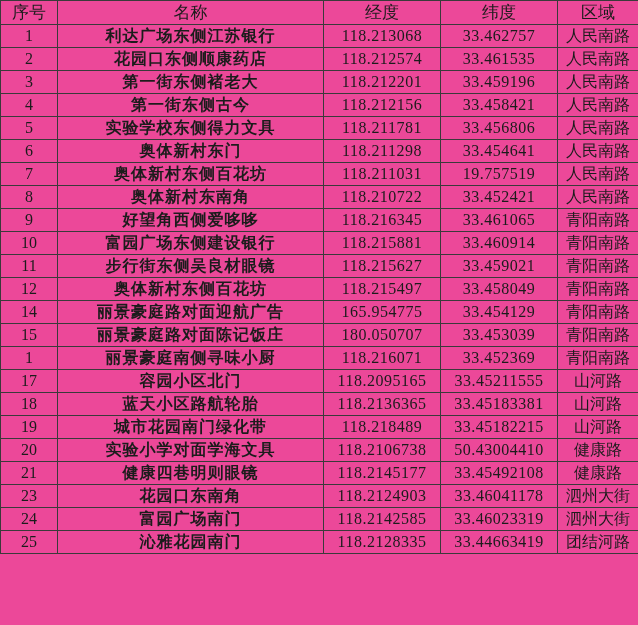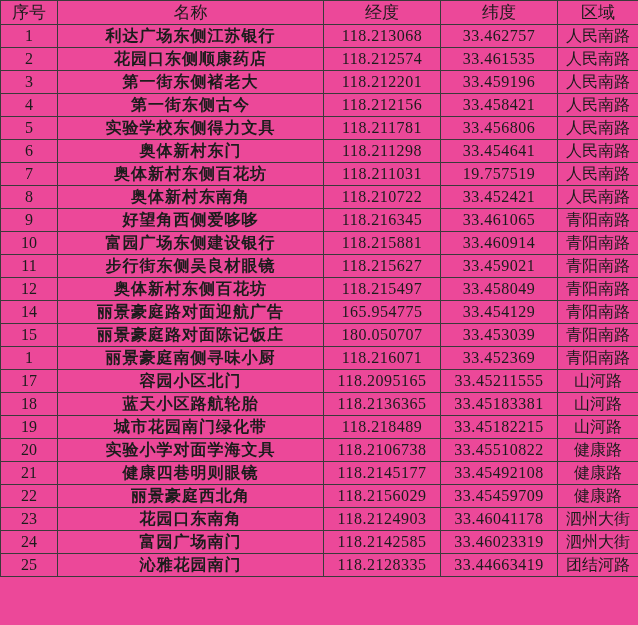--- a/index.html
+++ b/index.html
@@ -196,38 +196,31 @@
           <td>19</td>
           <td class="cell-name">城市花园南门绿化带</td>
           <td class="cell-num">118.218489</td>
           <td class="cell-num">33.45182215</td>
           <td>山河路</td>
         </tr>
         <tr>
           <td>20</td>
           <td class="cell-name">实验小学对面学海文具</td>
           <td class="cell-num">118.2106738</td>
-          <td class="cell-num">33.45510822</td>
+          <td class="cell-num">50.43004410</td>
           <td>健康路</td>
         </tr>
         <tr>
           <td>21</td>
           <td class="cell-name">健康四巷明则眼镜</td>
           <td class="cell-num">118.2145177</td>
           <td class="cell-num">33.45492108</td>
           <td>健康路</td>
         </tr>
         <tr>
-          <td>22</td>
-          <td class="cell-name">丽景豪庭西北角</td>
-          <td class="cell-num">118.2156029</td>
-          <td class="cell-num">33.45459709</td>
-          <td>健康路</td>
-        </tr>
-        <tr>
           <td>23</td>
           <td class="cell-name">花园口东南角</td>
           <td class="cell-num">118.2124903</td>
           <td class="cell-num">33.46041178</td>
           <td>泗州大街</td>
         </tr>
         <tr>
           <td>24</td>
           <td class="cell-name">富园广场南门</td>
           <td class="cell-num">118.2142585</td>

